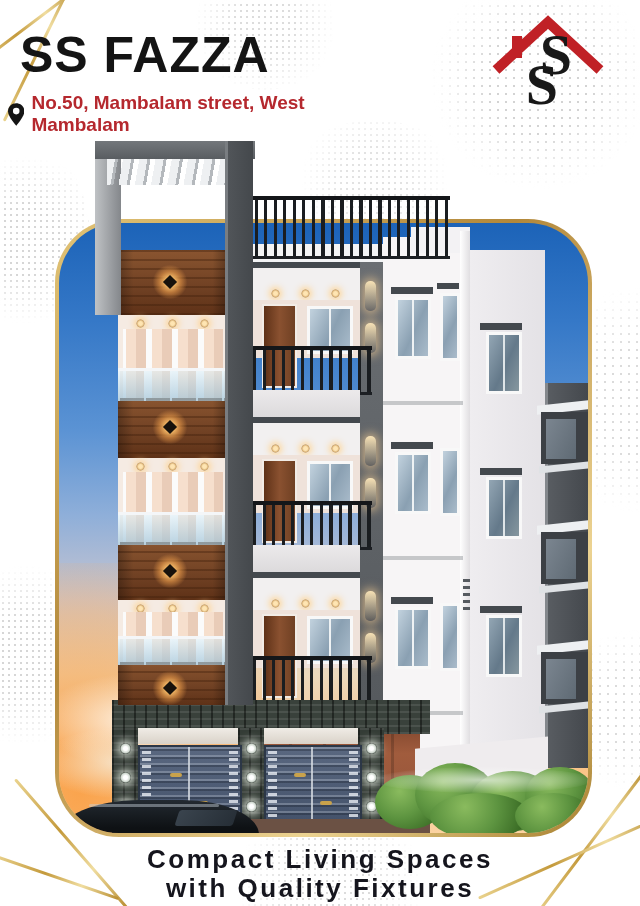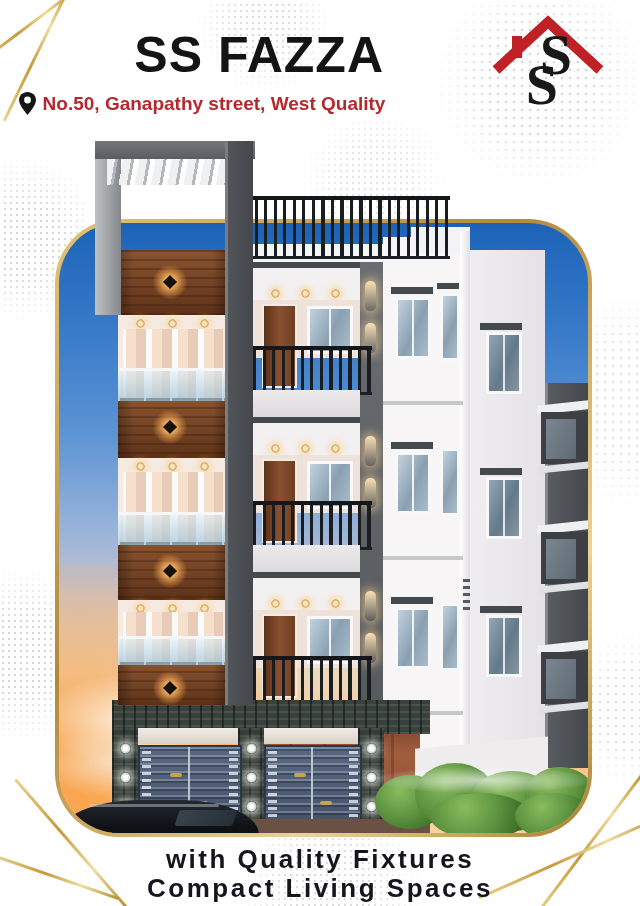--- a/index.html
+++ b/index.html
@@ -16,21 +16,21 @@
   .dots.fine{background:
       radial-gradient(circle, rgba(255,255,255,0) 30%, #ffffff 70%),
       radial-gradient(#c6c6c6 1px, rgba(255,255,255,0) 1.3px);
     background-size:100% 100%, 6px 6px;}
 
   
   .gline{position:absolute;height:3px;border-radius:2px;
     background:linear-gradient(90deg,#e9d28d,#c49a3c 40%,#f0dda0 70%,#b98f33);}
 
   
-  .title{position:absolute;left:20px;top:26px;width:364px;text-align:right;
+  .title{position:absolute;left:20px;top:26px;width:364px;text-align:left;
     font-size:50px;font-weight:900;letter-spacing:1px;color:#141414;}
   .addr{position:absolute;left:8px;top:92px;width:388px;display:flex;
     align-items:center;justify-content:center;gap:7px;
     font-size:19px;font-weight:bold;color:#b5282e;}
   .logo{position:absolute;left:478px;top:8px;width:140px;height:122px;text-align:center;}
   .logo .fname{position:absolute;left:0;top:100px;width:140px;
     font-family:"Liberation Serif",serif;font-size:14.5px;letter-spacing:1.5px;color:#7d2620;}
 
   
   .frame{position:absolute;left:55px;top:219px;width:537px;height:618px;border-radius:64px;
@@ -106,21 +106,21 @@
   <div class="gline" style="left:-8px;top:876px;width:130px;transform:rotate(19deg);"></div>
   <div class="gline" style="left:500px;top:842px;width:180px;transform:rotate(-53deg);"></div>
   <div class="gline" style="left:470px;top:856px;width:200px;transform:rotate(-24deg);"></div>
 
   <div class="title">SS FAZZA</div>
   <div class="addr">
     <svg width="17" height="23" viewBox="0 0 17 23">
       <path d="M8.5 0C3.8 0 0 3.6 0 8.1c0 5.6 8.5 14.9 8.5 14.9S17 13.7 17 8.1C17 3.6 13.2 0 8.5 0z" fill="#151515"></path>
       <circle cx="8.5" cy="8" r="3.4" fill="#ffffff"></circle>
     </svg>
-    <span>No.50, Ganapathy street, West Quality</span>
+    <span>No.50, Mambalam street, West Mambalam</span>
   </div>
 
   <div class="logo">
     <svg width="140" height="100" viewBox="0 0 140 100">
       <path d="M18 62 L70 14 L122 62" fill="none" stroke="#c02126" stroke-width="10"></path>
       <rect x="34" y="28" width="10" height="22" fill="#c02126"></rect>
       <text x="78" y="66" text-anchor="middle" font-family="Liberation Serif, serif" font-size="58" font-weight="bold" fill="#181818">S</text>
       <text x="64" y="96" text-anchor="middle" font-family="Liberation Serif, serif" font-size="58" font-weight="bold" fill="#181818">S</text>
     </svg>
   </div>
@@ -301,17 +301,17 @@
     <div class="abs" style="left:5px;top:12px;width:100px;height:50px;background:repeating-linear-gradient(90deg,#fbfbfb 0 3px,#f6dfcd 3px 13px,#e9ccb8 13px 23px,#fbfbfb 23px 26px);"></div>
     <div class="abs grail" style="left:0;top:36px;width:110px;height:26px;"></div>
   </div>
 
   <div class="abs" style="left:95px;top:141px;width:26px;height:174px;background:linear-gradient(90deg,#bfc2c5,#84878b);"></div>
   <div class="abs" style="left:107px;top:158px;width:138px;height:27px;background:repeating-linear-gradient(100deg,#eef0f2 0 8px,#b4b8bc 8px 11px,rgba(0,0,0,0) 11px 16px);"></div>
   <div class="abs" style="left:95px;top:141px;width:160px;height:18px;background:linear-gradient(to bottom,#73777b,#595d61);"></div>
   <div class="abs" style="left:225px;top:141px;width:28px;height:564px;background:linear-gradient(90deg,#797d81 0 3px,#515559 3px,#44484c);"></div>
 
   <div class="tagline">
+    <div>Compact Living Spaces</div>
     <div>with Quality Fixtures</div>
-    <div>Compact Living Spaces</div>
   </div>
 
 </div>
 
 </body></html>

